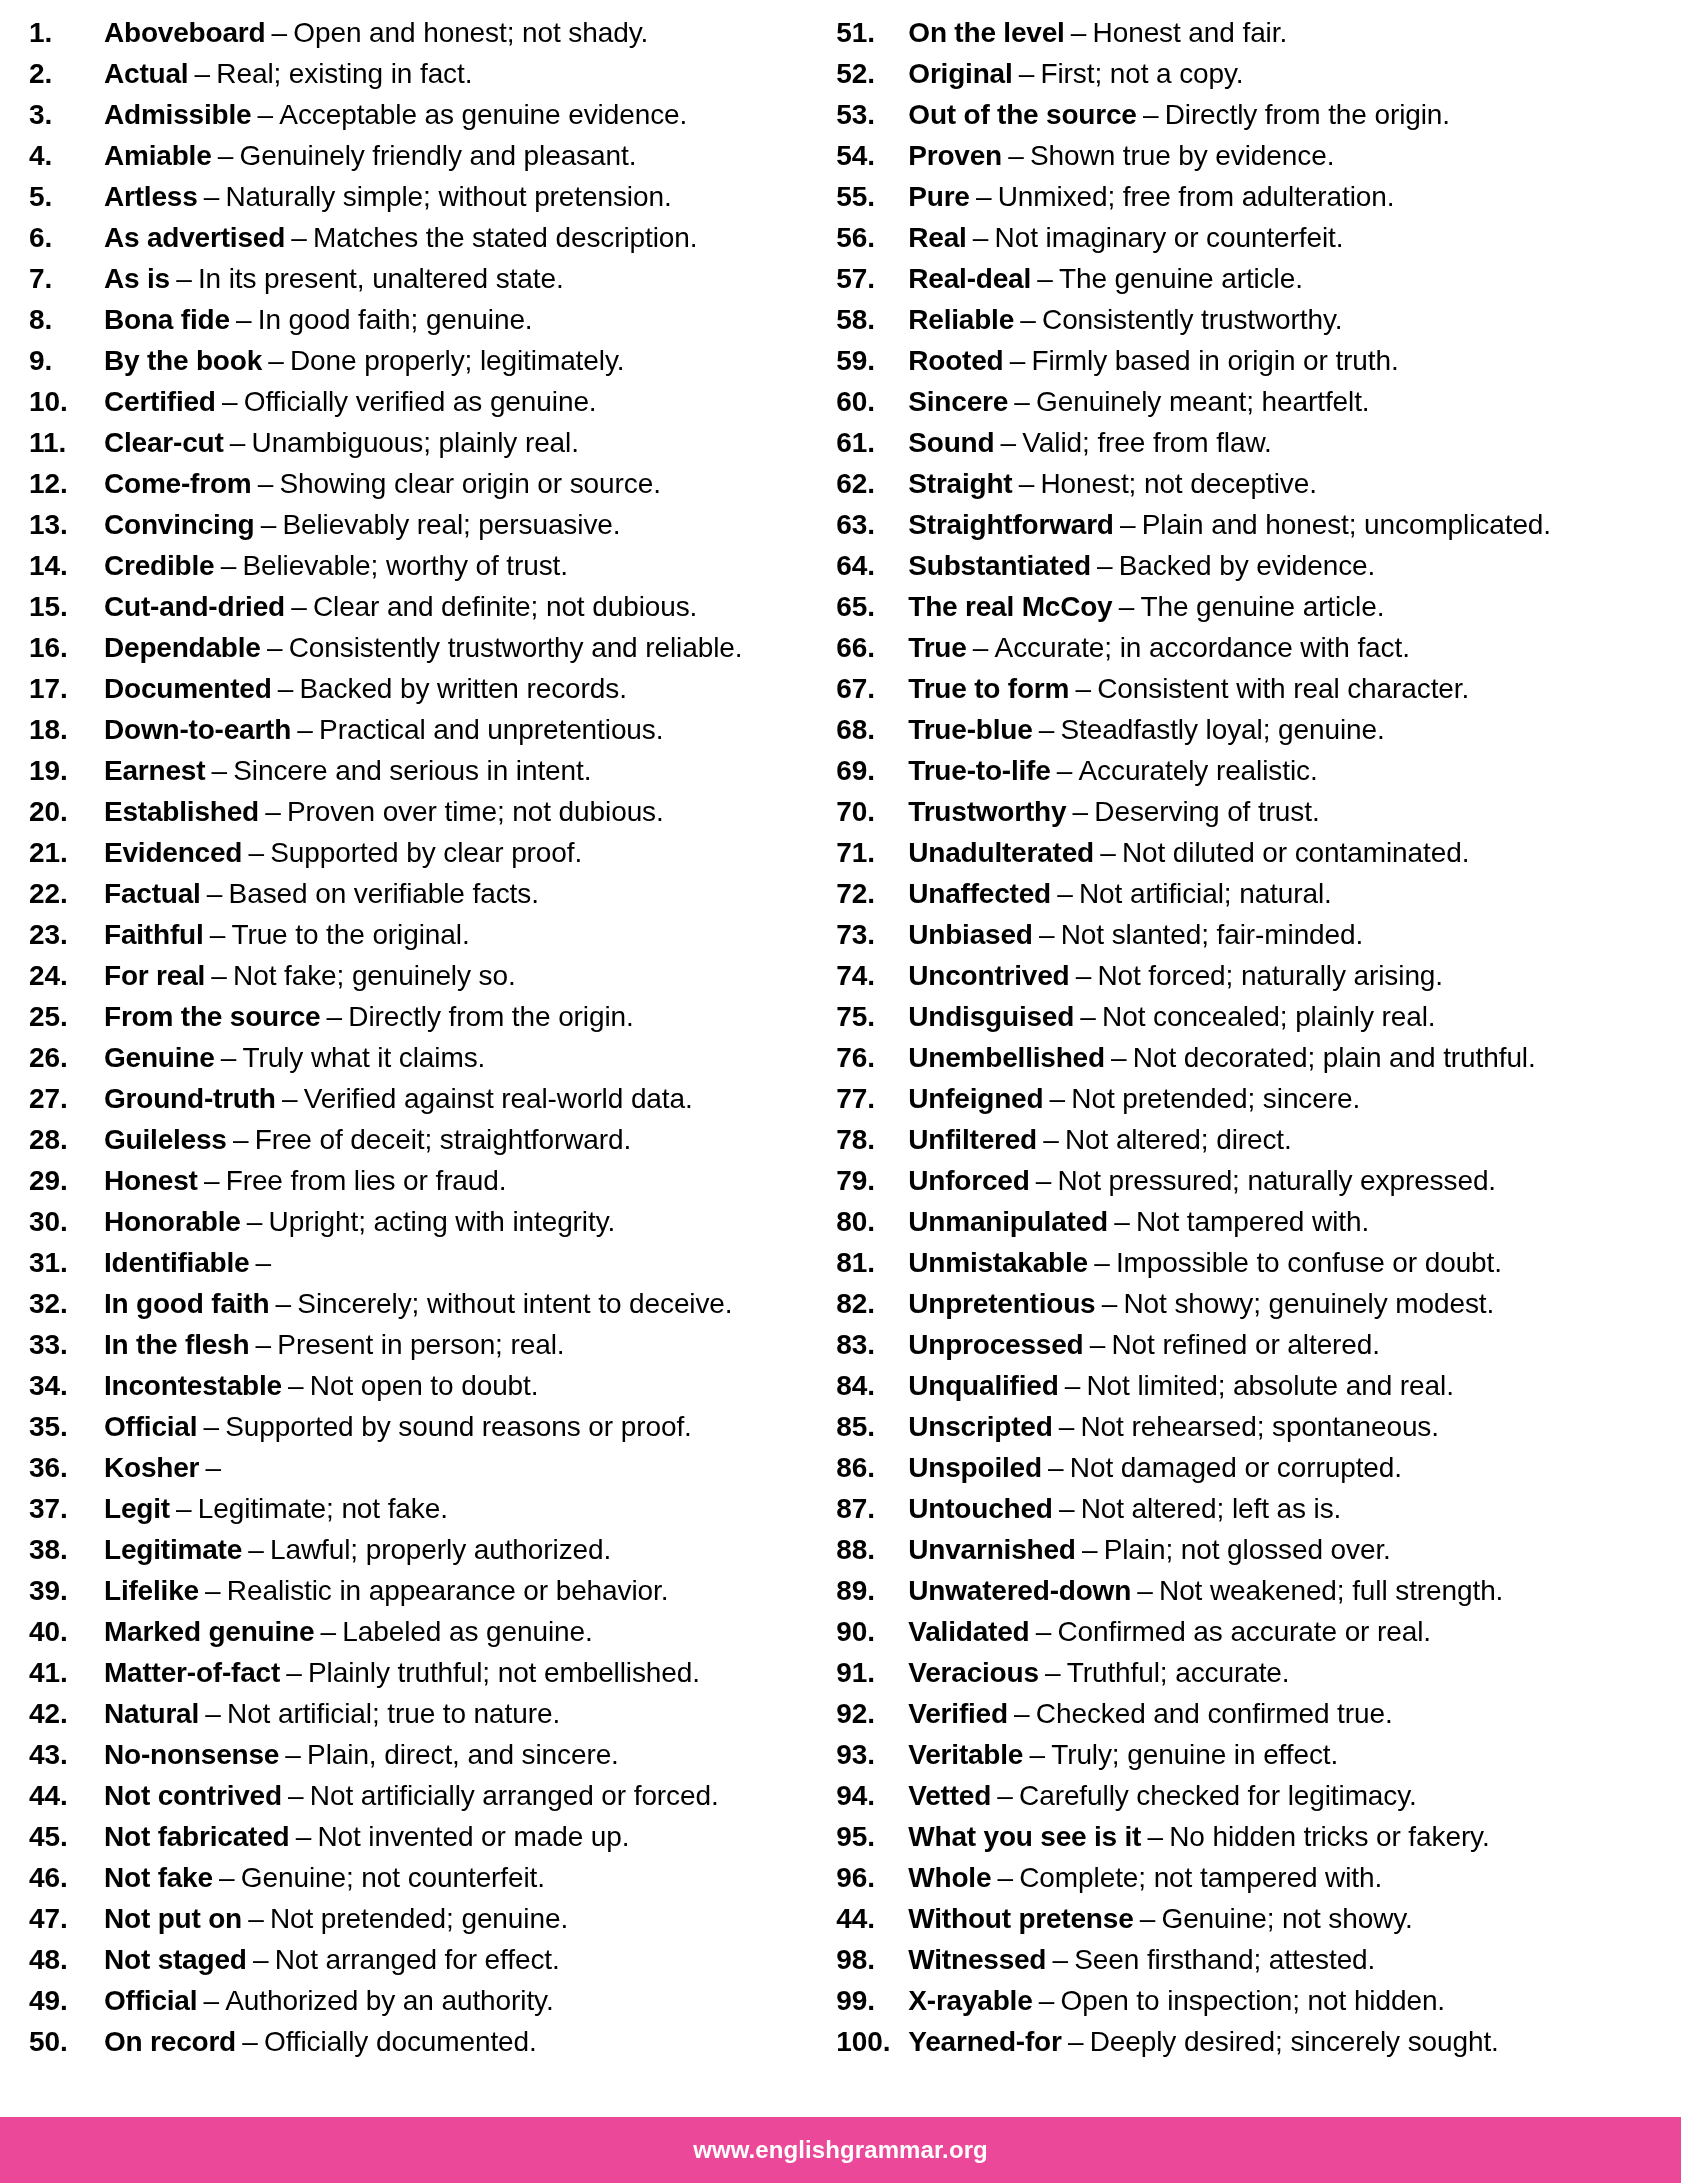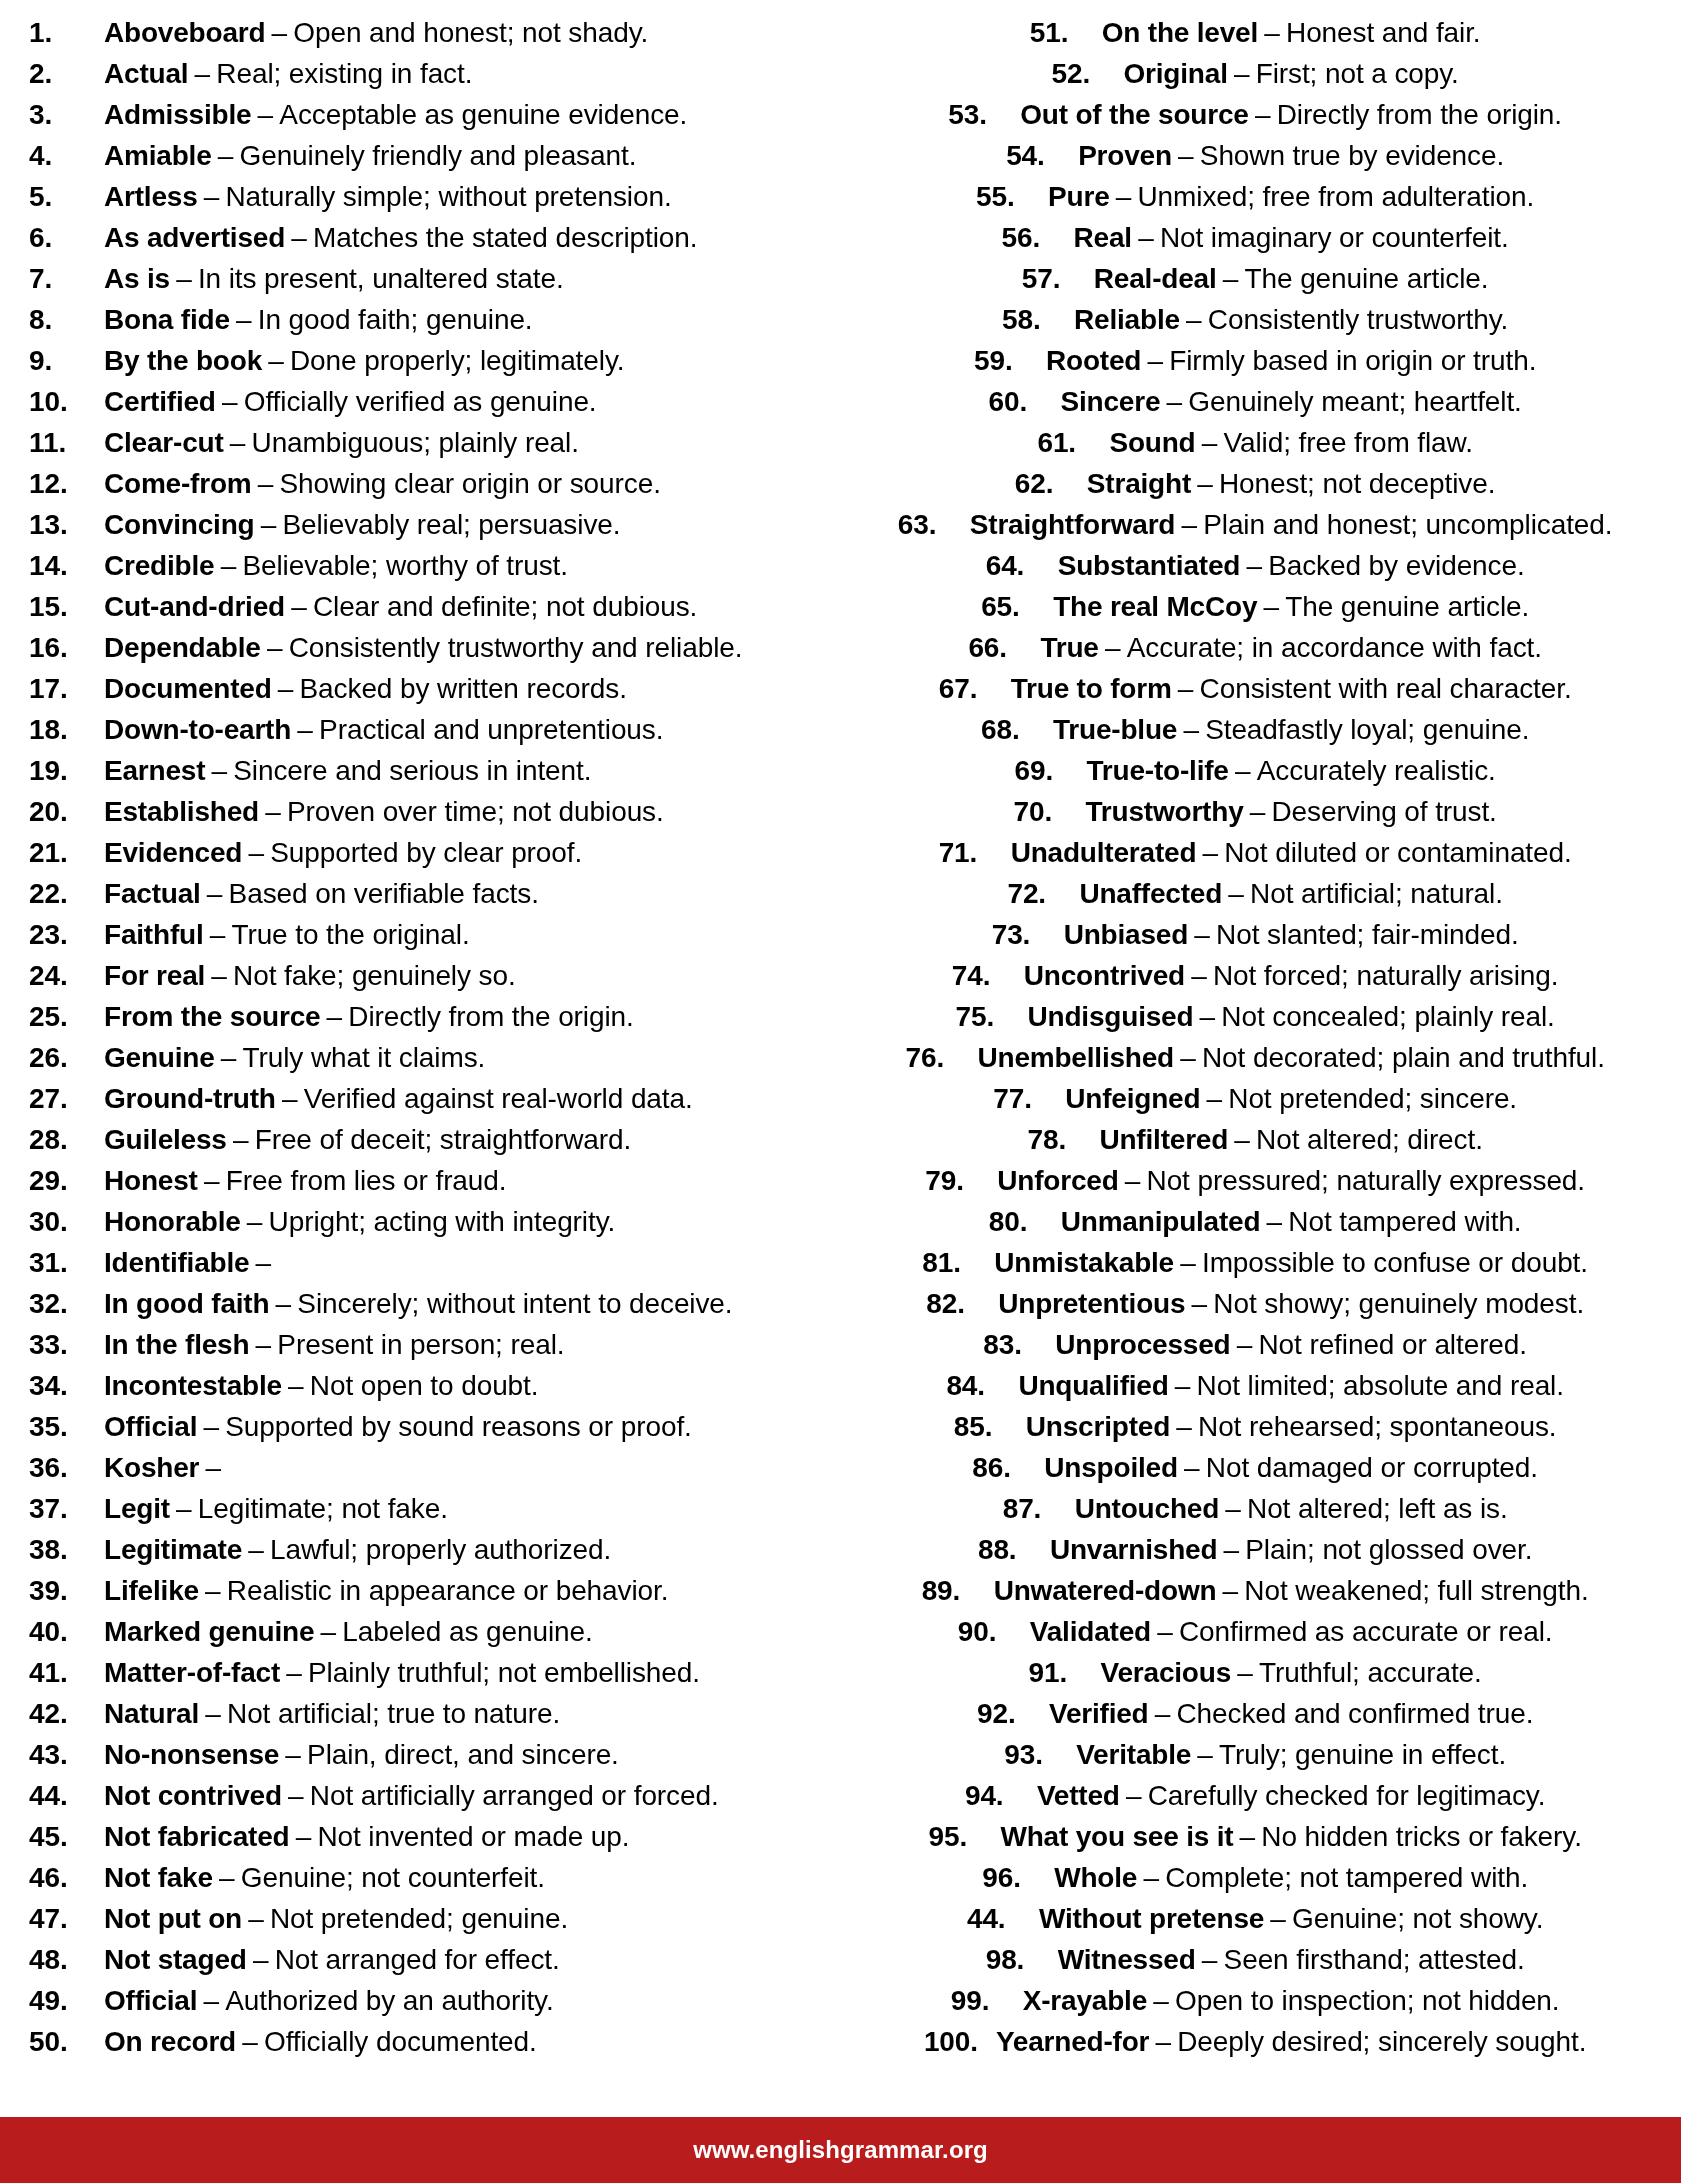--- a/index.html
+++ b/index.html
@@ -32,21 +32,21 @@
     flex-direction: row;
     padding: 12.4px 0 0 0;
   }
 
   .column {
     display: flex;
     flex-direction: column;
   }
 
   .col-left  { width: 828px; padding-left: 29px;  padding-right: 7px; }
-  .col-right { width: 853px; padding-left: 8.3px; padding-right: 7px; align-items: center; }
+  .col-right { width: 853px; padding-left: 8.3px; padding-right: 7px; }
 
   .entry {
     display: flex;
     flex-direction: row;
     align-items: baseline;
     height: 41px;
     line-height: 41px;
     white-space: nowrap;
   }
 
@@ -701,18 +701,18 @@
         <div class="entry wide-num">
           <span class="num">100.</span>
           <span class="term">Yearned-for</span>
           <span class="dash">–</span>
           <span class="def">Deeply desired; sincerely sought.</span>
         </div>
       </div>
 
   </div>
 
-  <div class="footer" style="background: #b91c1c;">
+  <div class="footer" style="background: #ec4899;">
     <span class="footer-text" style="color: rgb(255, 255, 255);">www.englishgrammar.org</span>
   </div>
 
 </div>
 
 
 </body></html>

